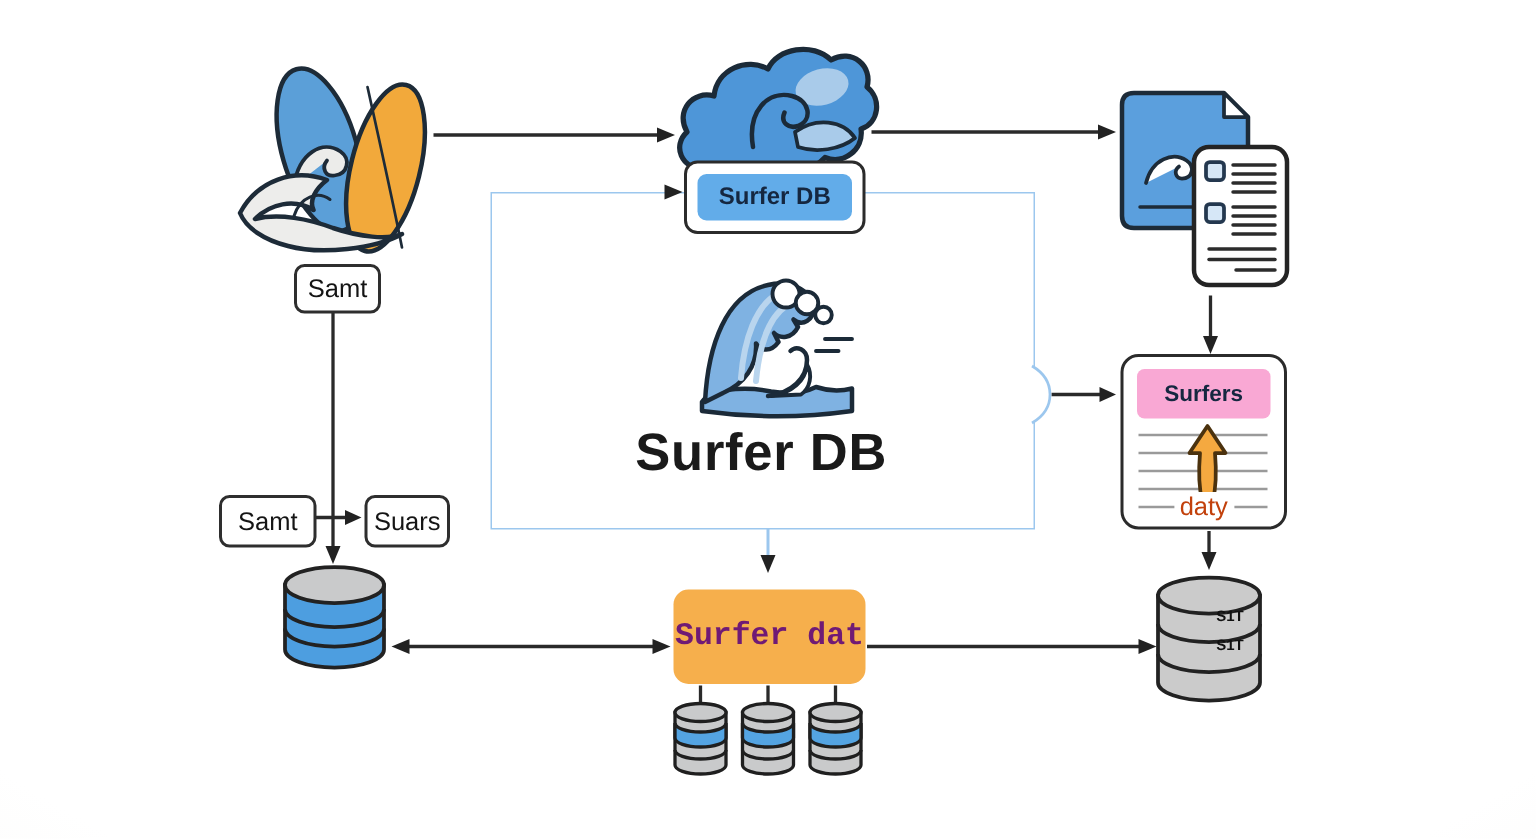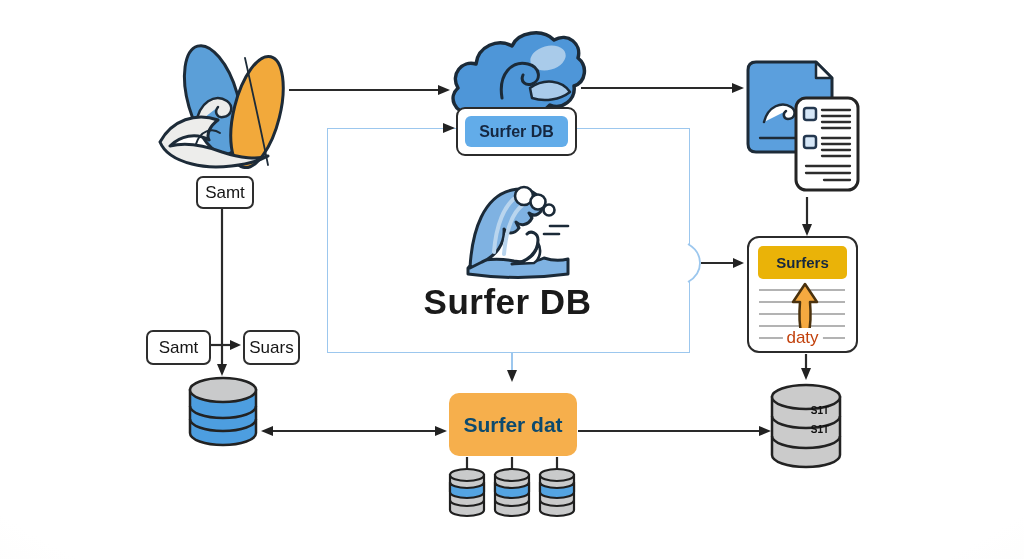--- a/index.html
+++ b/index.html
@@ -35,32 +35,32 @@
   }
   .center-title{
     left:327px;top:282px;width:361px;text-align:center;z-index:3;
     font-size:35px;font-weight:700;color:#1a1a1a;letter-spacing:0.5px;
   }
   .surfers-panel{
     left:747px;top:236px;width:111px;height:117px;background:#ffffff;
     border:2.5px solid #2b2b2b;border-radius:12px;z-index:3;box-sizing:border-box;
   }
   .surfers-header{
-    margin:8px 9px 0 9px;height:33px;background:#eab308;border-radius:5px;
+    margin:8px 9px 0 9px;height:33px;background:#f9a8d4;border-radius:5px;
     display:flex;align-items:center;justify-content:center;
     font-size:15px;font-weight:600;color:#152740;
   }
   .surfers-caption{
     position:absolute;bottom:3px;left:50%;transform:translateX(-50%);
     background:#ffffff;padding:0 4px;font-size:17px;color:#c2410c;
   }
   .orange-box{
     left:449px;top:393px;width:128px;height:63px;background:#f6af4c;
     border-radius:10px;z-index:3;display:flex;align-items:center;justify-content:center;
-    font-size:21px;font-weight:600;color:#0c4a6e;
+    font-size:21px;font-weight:600;color:#701a75;font-family:Liberation Mono, monospace;
   }
   .samt-label{left:196px;top:176px;width:54px;height:29px;}
   .suars-label{left:146px;top:330px;width:61px;height:31px;}
   .sant-label{left:243px;top:330px;width:53px;height:31px;}
   .supont-label{left:772px;top:163px;width:70px;height:32px;}
 </style>
 </head>
 <body>
 
 <div id="stage">

